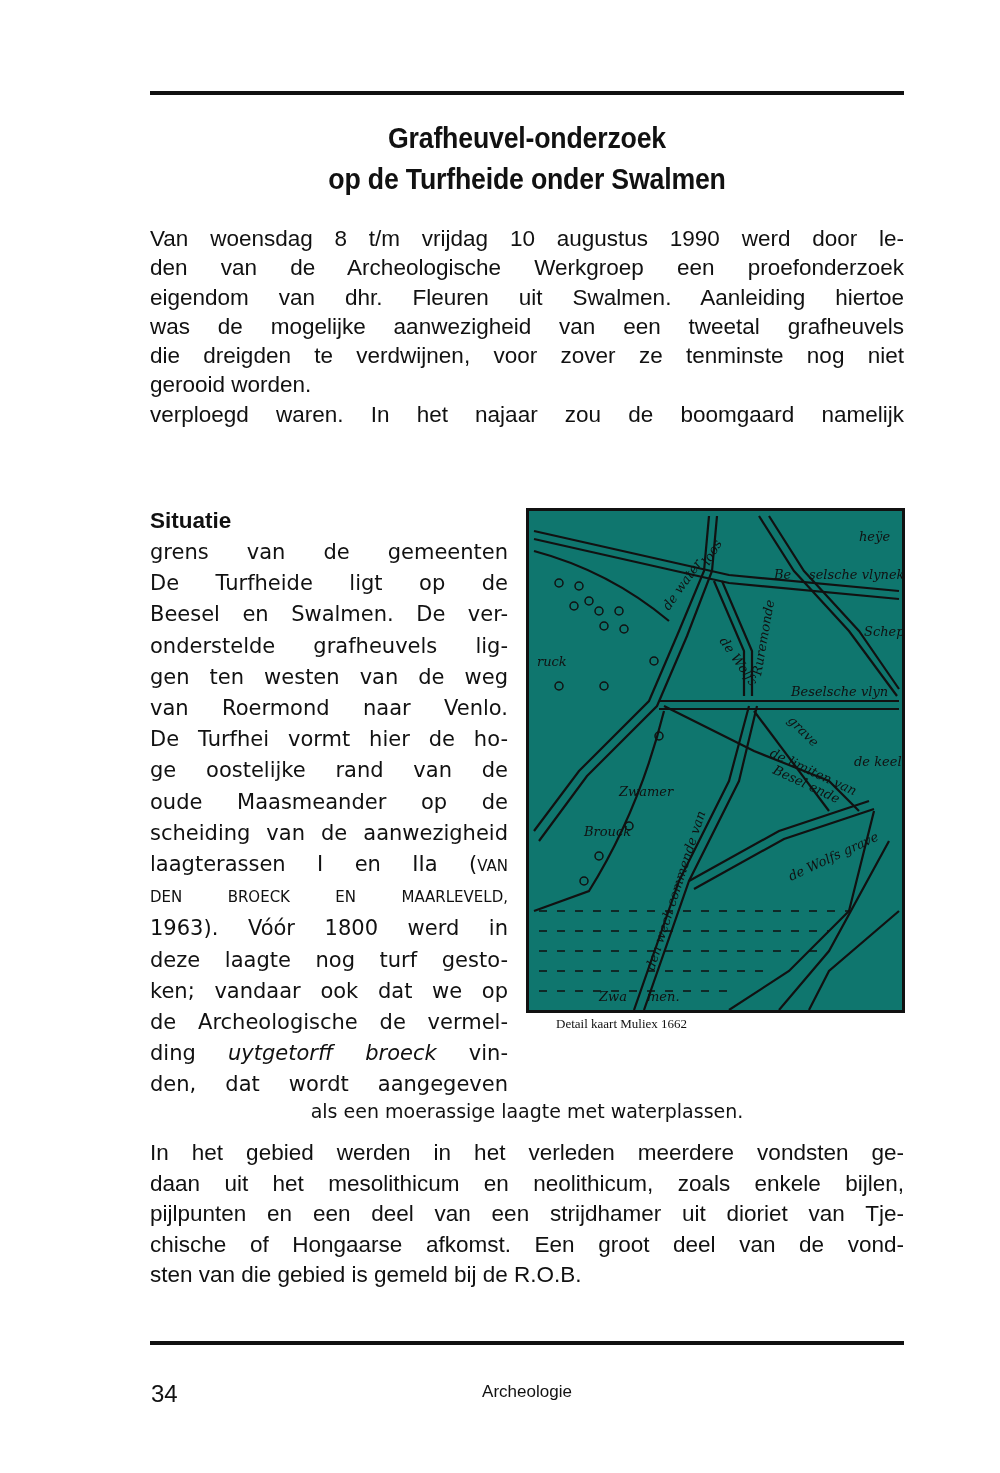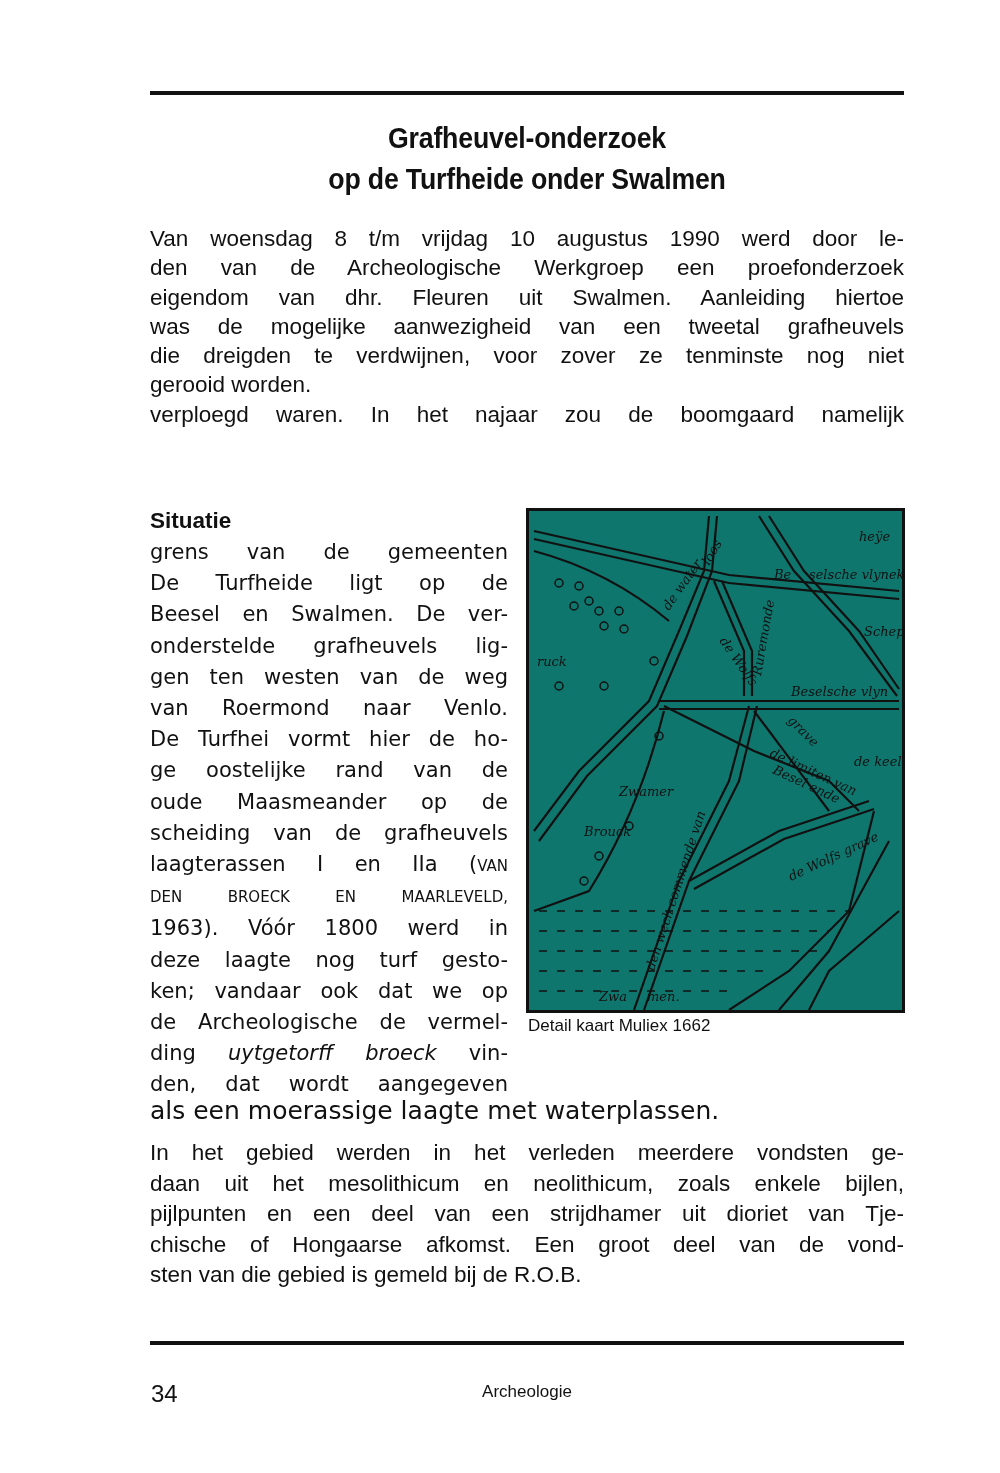--- a/index.html
+++ b/index.html
@@ -10,25 +10,25 @@
   .title { position: absolute; top: 118px; left: 150px; width: 754px; text-align: center; font-family: "Liberation Sans", sans-serif; font-weight: bold; font-size: 29px; line-height: 41px; letter-spacing: -0.2px; transform: scaleX(0.92); transform-origin: center; }
   .para { position: absolute; font-size: 22.5px; line-height: 29.3px; text-align: justify; }
   .intro { top: 224px; left: 150px; width: 754px; font-family: "Liberation Sans", sans-serif; }
   .intro .line, .tail .line { display: block; text-align: justify; text-align-last: justify; white-space: nowrap; }
   .intro .line.last, .tail .line.last { text-align-last: left; }
   .situatie-head { position: absolute; top: 508px; left: 150px; font-weight: bold; font-size: 22.5px; }
   .col { position: absolute; top: 537px; left: 150px; width: 358px; font-family: "DejaVu Sans", sans-serif; font-size: 21px; line-height: 31.2px; }
   .col .line { display: block; text-align: justify; text-align-last: justify; white-space: nowrap; }
   .col .sc { font-size: 15px; }
   .col em { }
-  .after { position: absolute; top: 1096px; left: 150px; width: 754px; font-family: "DejaVu Sans", sans-serif; font-size: 25px; line-height: 30px; }
+  .after { position: absolute; top: 1096px; left: 150px; width: 754px; font-family: "DejaVu Sans", sans-serif; font-size: 19px; line-height: 30px; text-align: center; }
   .tail { top: 1126px; left: 150px; width: 754px; font-family: "Liberation Sans", sans-serif; line-height: 30.5px; margin-top: 12px; }
   .map-frame { position: absolute; top: 508px; left: 526px; width: 379px; height: 505px; border: 3px solid #111; box-sizing: border-box; overflow: hidden; background: #0f766e; }
   .map-frame svg { width: 100%; height: 100%; display: block; }
-  .caption { position: absolute; top: 1016px; left: 528px; font-family: Liberation Sans, sans-serif; font-size: 17px; }
+  .caption { position: absolute; top: 1016px; left: 556px; font-family: Liberation Serif, serif; font-size: 13px; }
   .page-number { position: absolute; top: 1380px; left: 151px; font-size: 24px; }
   .running-title { position: absolute; top: 1382px; left: 0; width: 1054px; text-align: center; font-size: 17px; }
   .mlabel { font-family: "DejaVu Serif", serif; font-style: italic; font-size: 13px; fill: #111; }
   .road { fill: none; stroke: #111; stroke-width: 2.2; }
   .dash { fill: none; stroke: #111; stroke-width: 1.6; stroke-dasharray: 8 10; }
 </style>
 </head>
 <body>
 
 <div class="rule top"></div>
@@ -53,21 +53,21 @@
 <div class="col">
   <span class="line">grens van de gemeenten</span>
   <span class="line">De Turfheide ligt op de</span>
   <span class="line">Beesel en Swalmen. De ver-</span>
   <span class="line">onderstelde grafheuvels lig-</span>
   <span class="line">gen ten westen van de weg</span>
   <span class="line">van Roermond naar Venlo.</span>
   <span class="line">De Turfhei vormt hier de ho-</span>
   <span class="line">ge oostelijke rand van de</span>
   <span class="line">oude Maasmeander op de</span>
-  <span class="line">scheiding van de grafheuvels</span>
+  <span class="line">scheiding van de aanwezigheid</span>
   <span class="line"><span>laagterassen I en IIa (</span><span class="sc">VAN</span></span>
   <span class="line sc">DEN BROECK EN MAARLEVELD,</span>
   <span class="line">1963). Vóór 1800 werd in</span>
   <span class="line">deze laagte nog turf gesto-</span>
   <span class="line">ken; vandaar ook dat we op</span>
   <span class="line">de Archeologische de vermel-</span>
   <span class="line"><span>ding </span><em>uytgetorff broeck</em><span> vin-</span></span>
   <span class="line">den, dat wordt aangegeven</span>
 </div>
 

